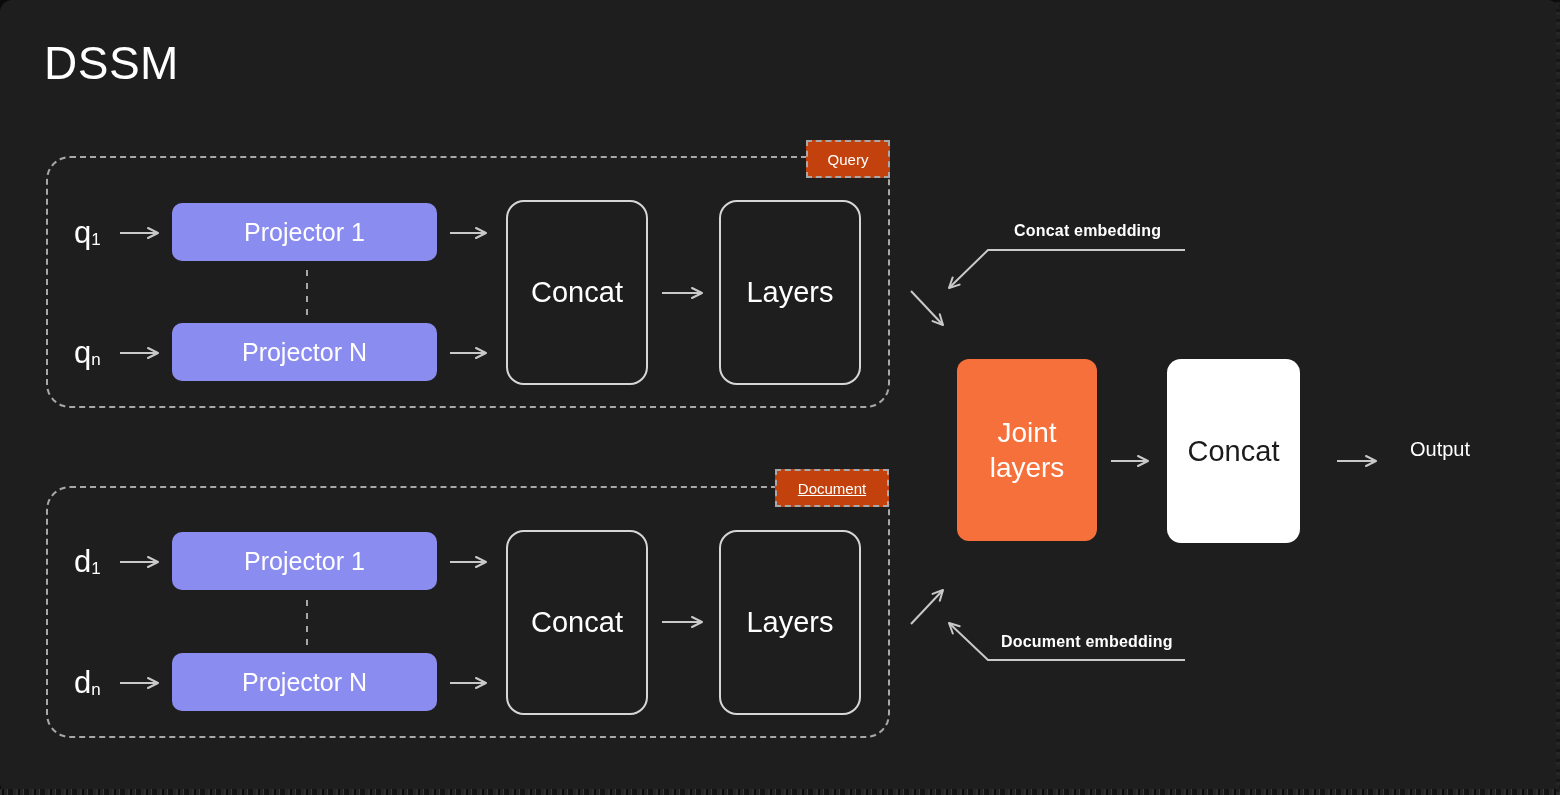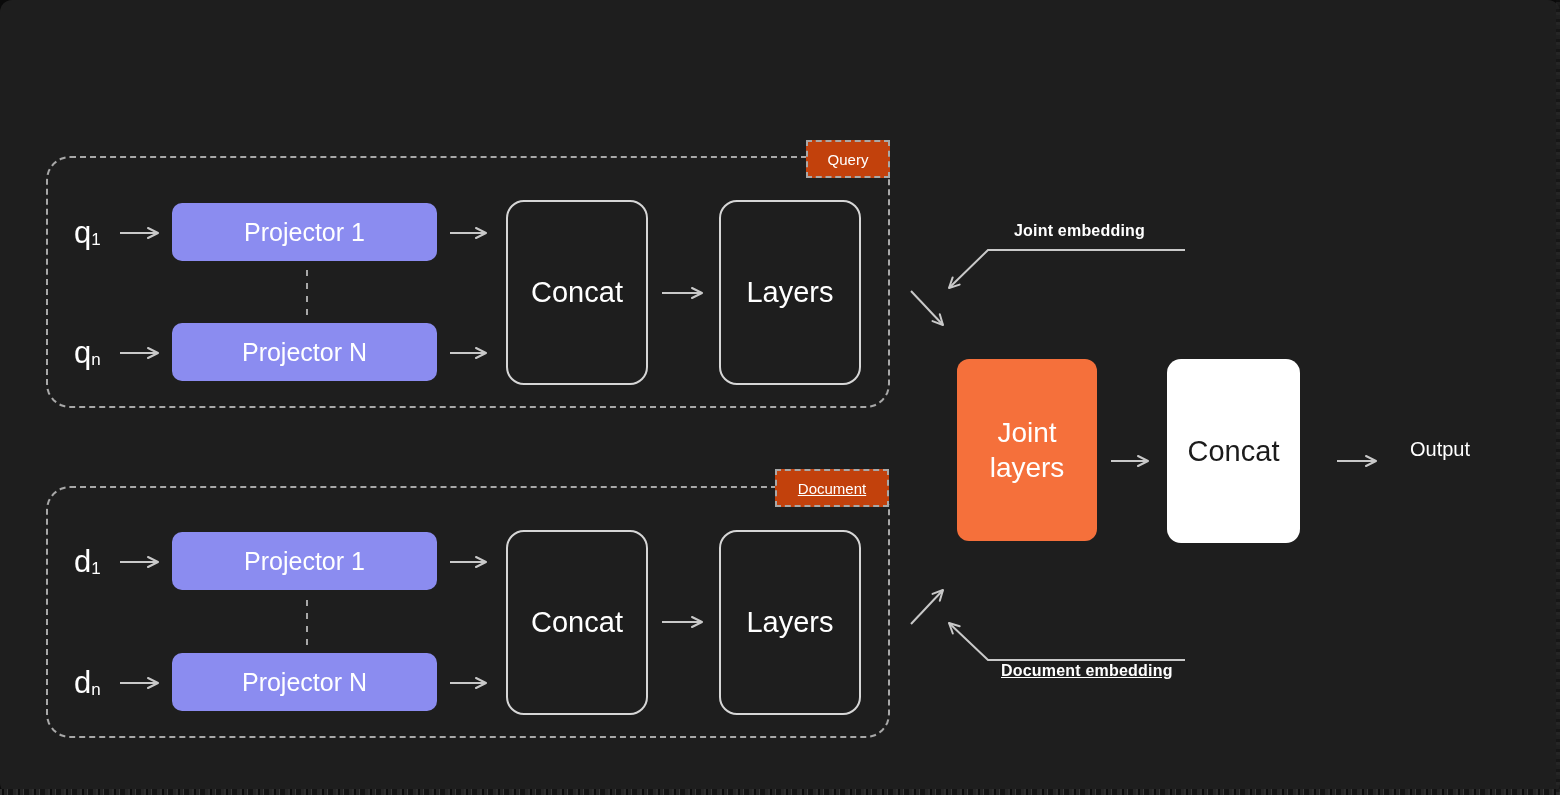--- a/index.html
+++ b/index.html
@@ -79,21 +79,21 @@
   }
   .output-label {
     position: absolute; left: 1410px; top: 438px;
     color: #ffffff; font-size: 20px; font-weight: 400;
   }
   .embed-label {
     position: absolute;
     color: #ffffff; font-size: 16px; font-weight: 700; letter-spacing: 0.2px;
   }
   .embed-label.query { left: 1014px; top: 222px; }
-  .embed-label.document { left: 1001px; top: 662px; text-decoration: underline; }
+  .embed-label.document { left: 1001px; top: 633px; }
   .edge-bottom {
     position: absolute; left: 0; bottom: 0; width: 100%; height: 6px;
     background: repeating-linear-gradient(90deg,
       #2e2e2e 0 2px, #0c0c0c 2px 4px, #232323 4px 7px,
       #3a3a3a 7px 8px, #141414 8px 13px, #262626 13px 16px);
   }
   .edge-right {
     position: absolute; right: 0; top: 0; width: 4px; height: 100%;
     opacity: 0.55;
     background: repeating-linear-gradient(0deg,
@@ -133,20 +133,21 @@
       <path d="M1185,660 H988 L949,623" marker-end="url(#ah)"></path>
 
       <path d="M1111,461 H1148" marker-end="url(#ah)"></path>
       <path d="M1337,461 H1376" marker-end="url(#ah)"></path>
 
       <path d="M307,270 V316" stroke="#a8a8a8" stroke-dasharray="6 7"></path>
       <path d="M307,600 V646" stroke="#a8a8a8" stroke-dasharray="6 7"></path>
     </g>
   </svg>
 
+  <div class="title">DSSM</div>
 
   <div class="group-box query"></div>
   <div class="group-label query">
     <span>Query</span>
   </div>
 
   <div class="input-label" style="top:211px">
     <span>q</span>
       <sub>1</sub>
   </div>
@@ -190,21 +191,21 @@
     <span>Projector N</span>
   </div>
 
   <div class="node outline-box" style="left:506px; top:530px">
     <span>Concat</span>
   </div>
   <div class="node outline-box" style="left:719px; top:530px">
     <span>Layers</span>
   </div>
 
-  <div class="embed-label query">Joint embedding</div>
+  <div class="embed-label query">Concat embedding</div>
   <div class="embed-label document">Document embedding</div>
 
   <div class="node joint-box">
     <span>Joint layers</span>
   </div>
   <div class="node final-concat">
     <span>Concat</span>
   </div>
   <div class="output-label">Output</div>
 

